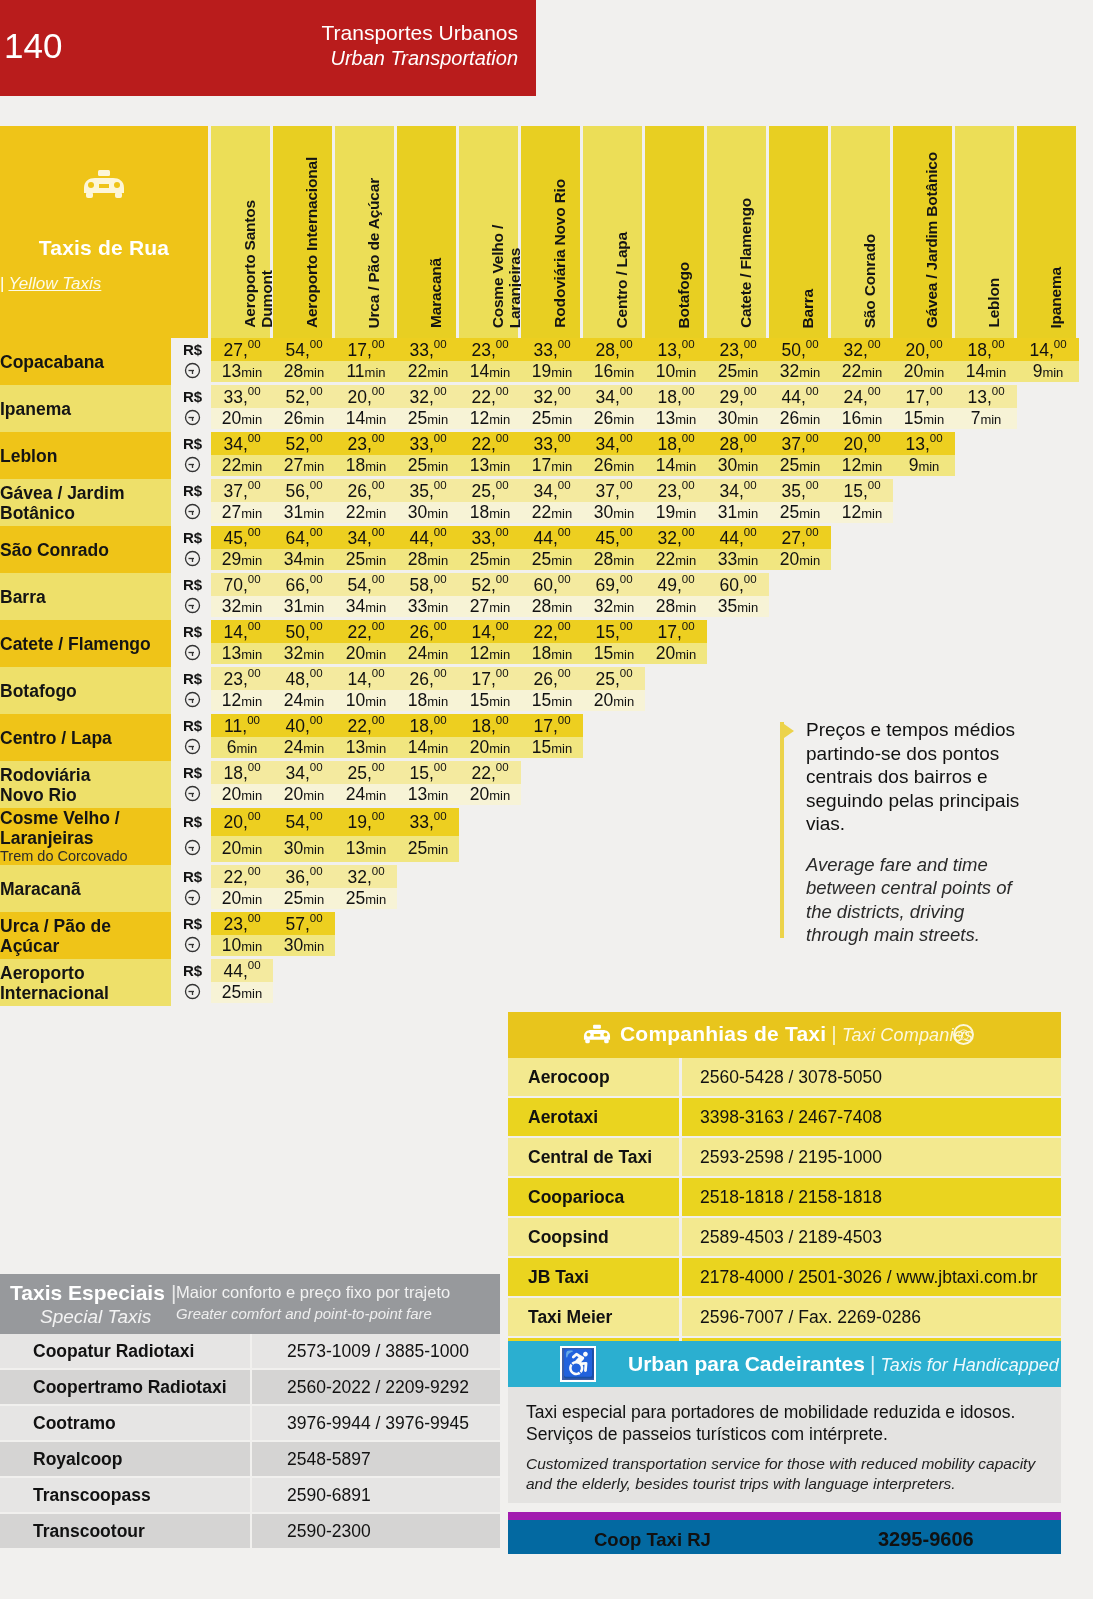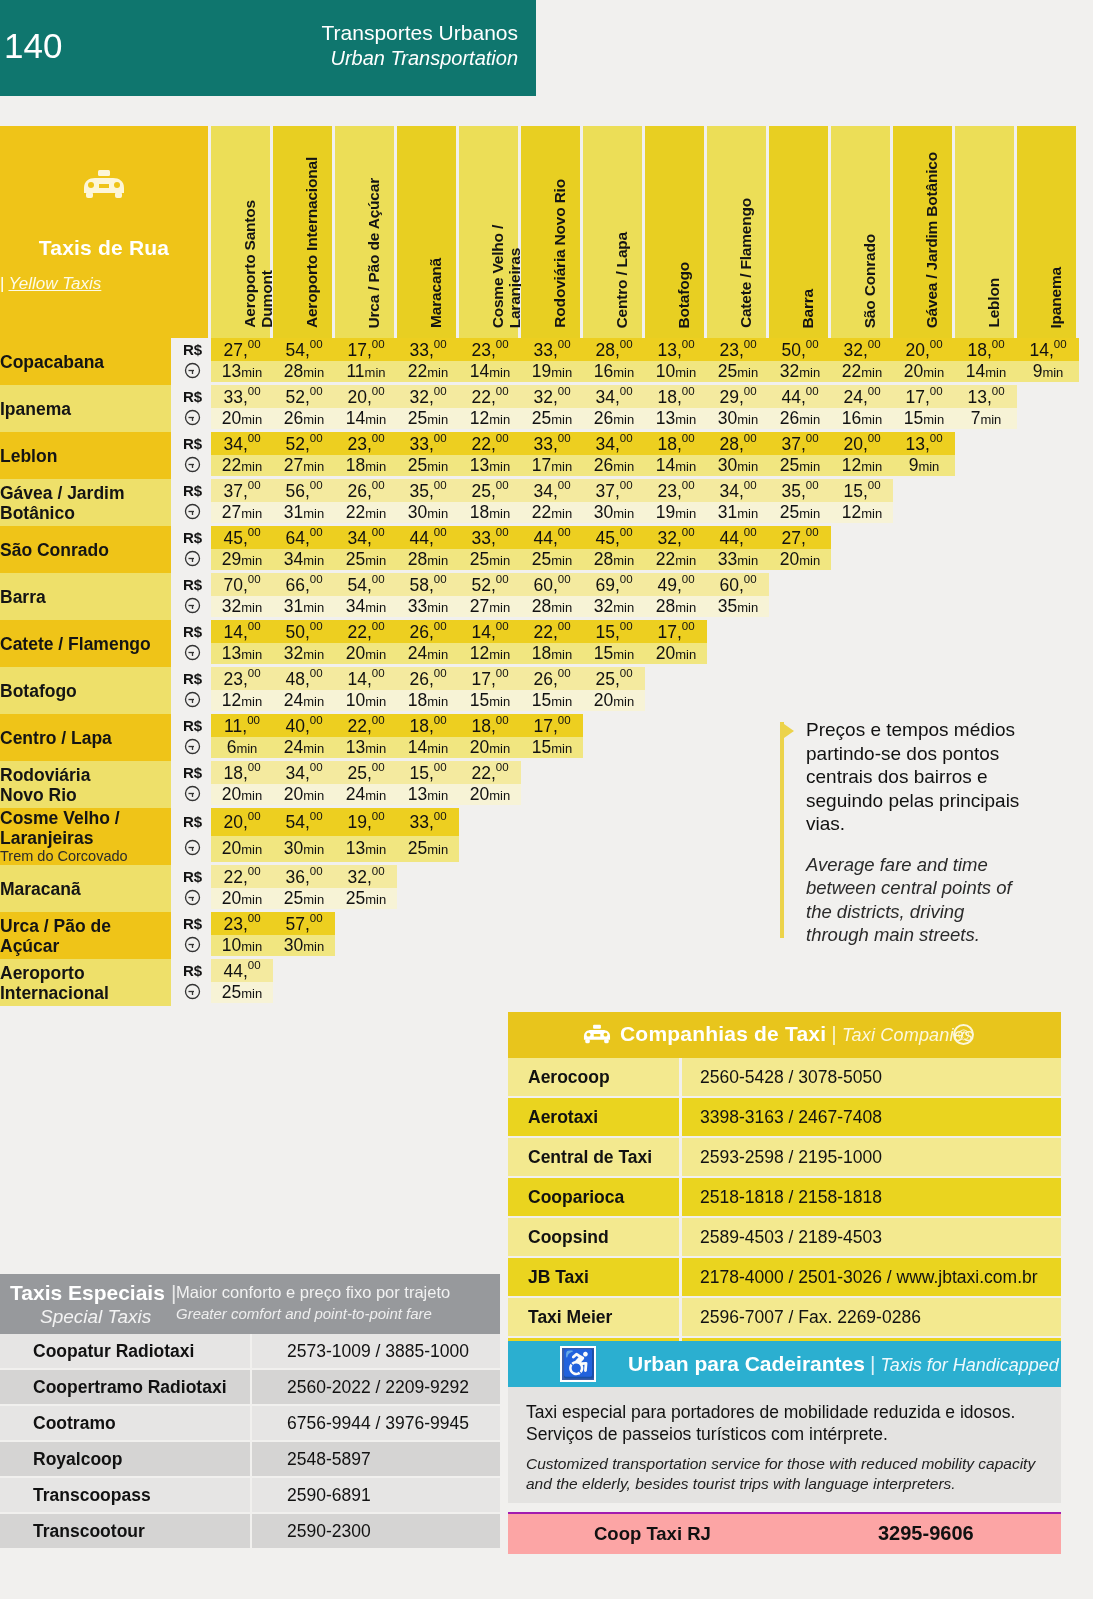--- a/index.html
+++ b/index.html
@@ -6,21 +6,21 @@
   html,body { background:#ffffff; }
   body {
     width:1093px; height:1599px; position:relative;
     font-family:"Liberation Sans", sans-serif;
     background:#f1f0ee;
     overflow:hidden;
   }
   
   .page-header {
     position:absolute; left:0; top:0; width:536px; height:96px;
-    background:#0f766e; color:#ffffff;
+    background:#b91c1c; color:#ffffff;
   }
   .page-num {
     position:absolute; left:4px; top:26px; font-size:35px; font-weight:400;
     letter-spacing:0px; color:#ffffff;
   }
   .ph-titles { position:absolute; right:18px; top:20px; text-align:right; }
   .ph-t1 { font-size:21px; font-weight:400; line-height:26px; }
   .ph-t2 { font-size:20px; font-style:italic; line-height:25px; }
   .header-strip {
     position:absolute; left:536px; top:0; width:557px; height:88px; background:#f1f0ee;
@@ -158,22 +158,22 @@
   #handicap .bnr .t1 {
     position:absolute; left:120px; top:11px; color:#ffffff;
     font-size:21px; font-weight:bold;
   }
   #handicap .bnr .sep { color:#dff2f8; font-weight:normal; margin:0 5px; }
   #handicap .bnr .t2 { font-size:18px; font-style:italic; font-weight:normal; color:#effafd;text-align:center; }
   #handicap .body { background:#e4e3e1; padding:14px 18px 10px 18px; }
   #handicap .p-pt { font-size:17.5px; line-height:22px; color:#111; }
   #handicap .p-en { font-size:15.5px; line-height:19.5px; font-style:italic; color:#222; margin-top:9px; }
   #handicap .footrow {
-    background:#fca5a5; height:42px; position:relative; margin-top:9px;
-    border-top:2px solid #a21caf;
+    background:#0369a1; height:42px; position:relative; margin-top:9px;
+    border-top:8px solid #a21caf;
   }
   #handicap .footrow .fn {
     position:absolute; left:86px; top:9px; font-size:18.5px; font-weight:bold; color:#111;
   }
   #handicap .footrow .fp {
     position:absolute; left:370px; top:8px; font-size:20px; font-weight:bold; color:#111;
   }
 
   
   #special {
@@ -954,21 +954,21 @@
         <tr class="odd">
           <td class="nm">Coopatur Radiotaxi</td>
           <td class="ph">2573-1009 / 3885-1000</td>
         </tr>
         <tr class="even">
           <td class="nm">Coopertramo Radiotaxi</td>
           <td class="ph">2560-2022 / 2209-9292</td>
         </tr>
         <tr class="odd">
           <td class="nm">Cootramo</td>
-          <td class="ph">6756-9944 / 3976-9945</td>
+          <td class="ph">3976-9944 / 3976-9945</td>
         </tr>
         <tr class="even">
           <td class="nm">Royalcoop</td>
           <td class="ph">2548-5897</td>
         </tr>
         <tr class="odd">
           <td class="nm">Transcoopass</td>
           <td class="ph">2590-6891</td>
         </tr>
         <tr class="even">

